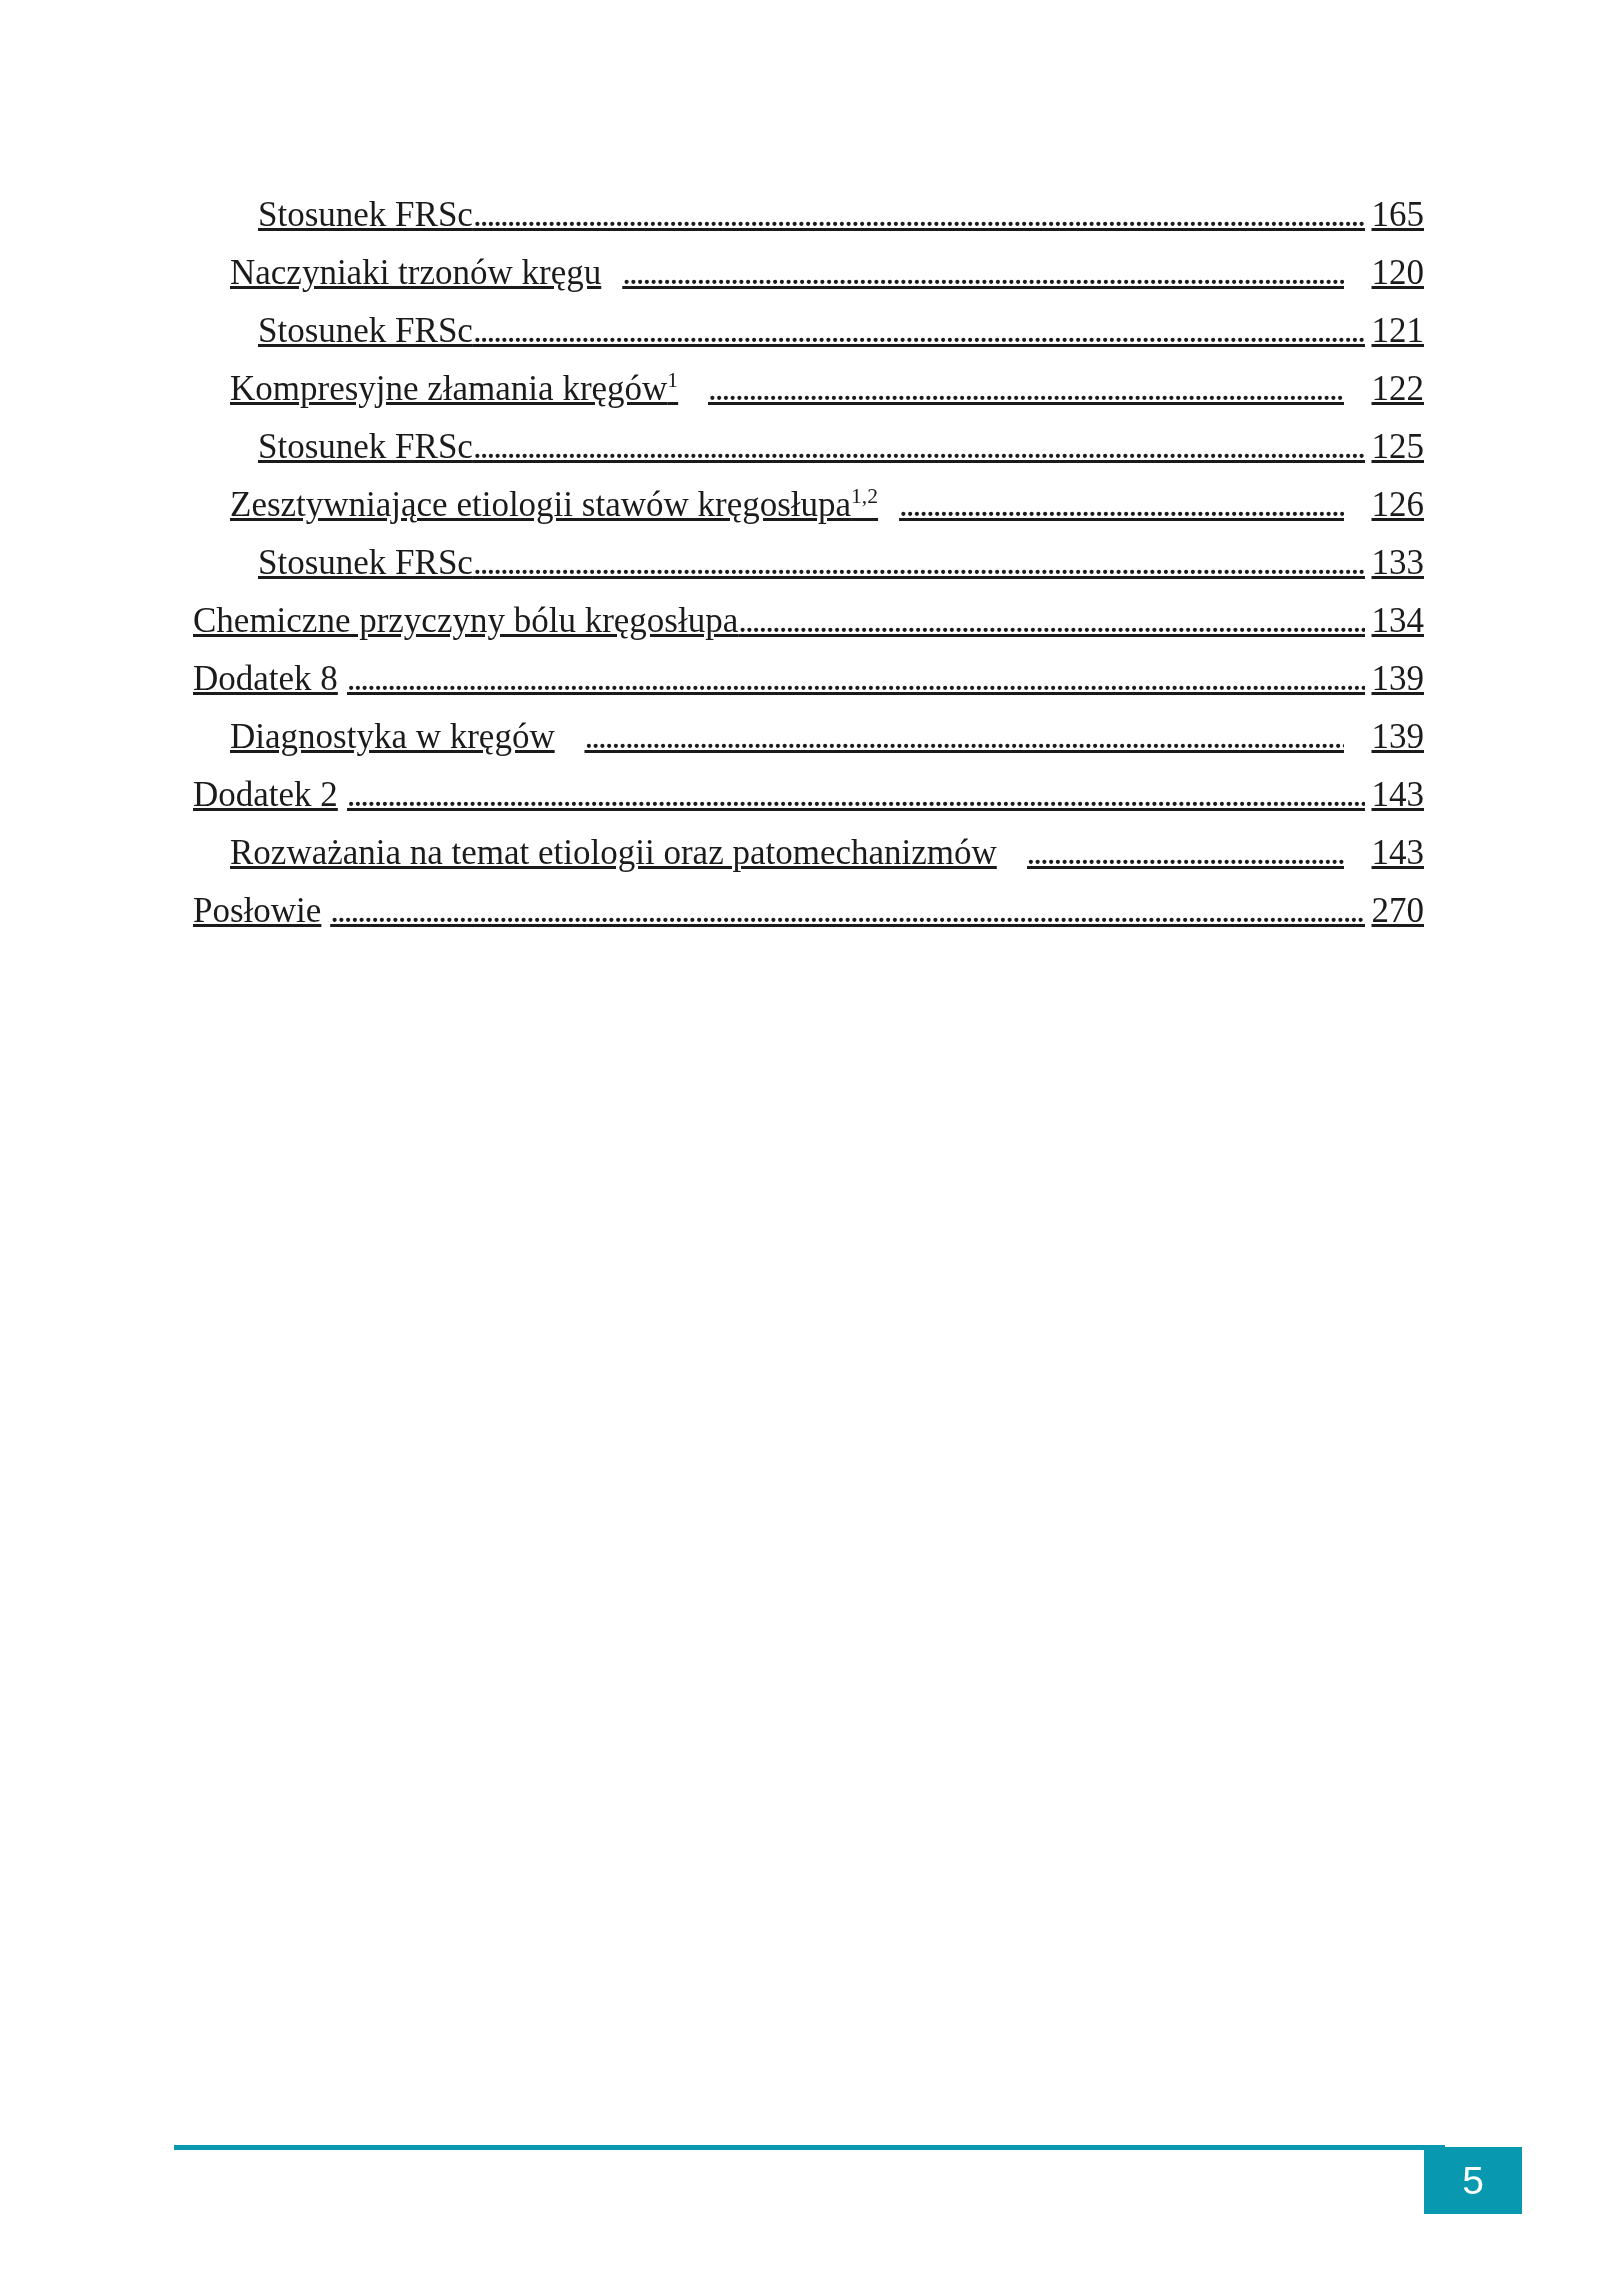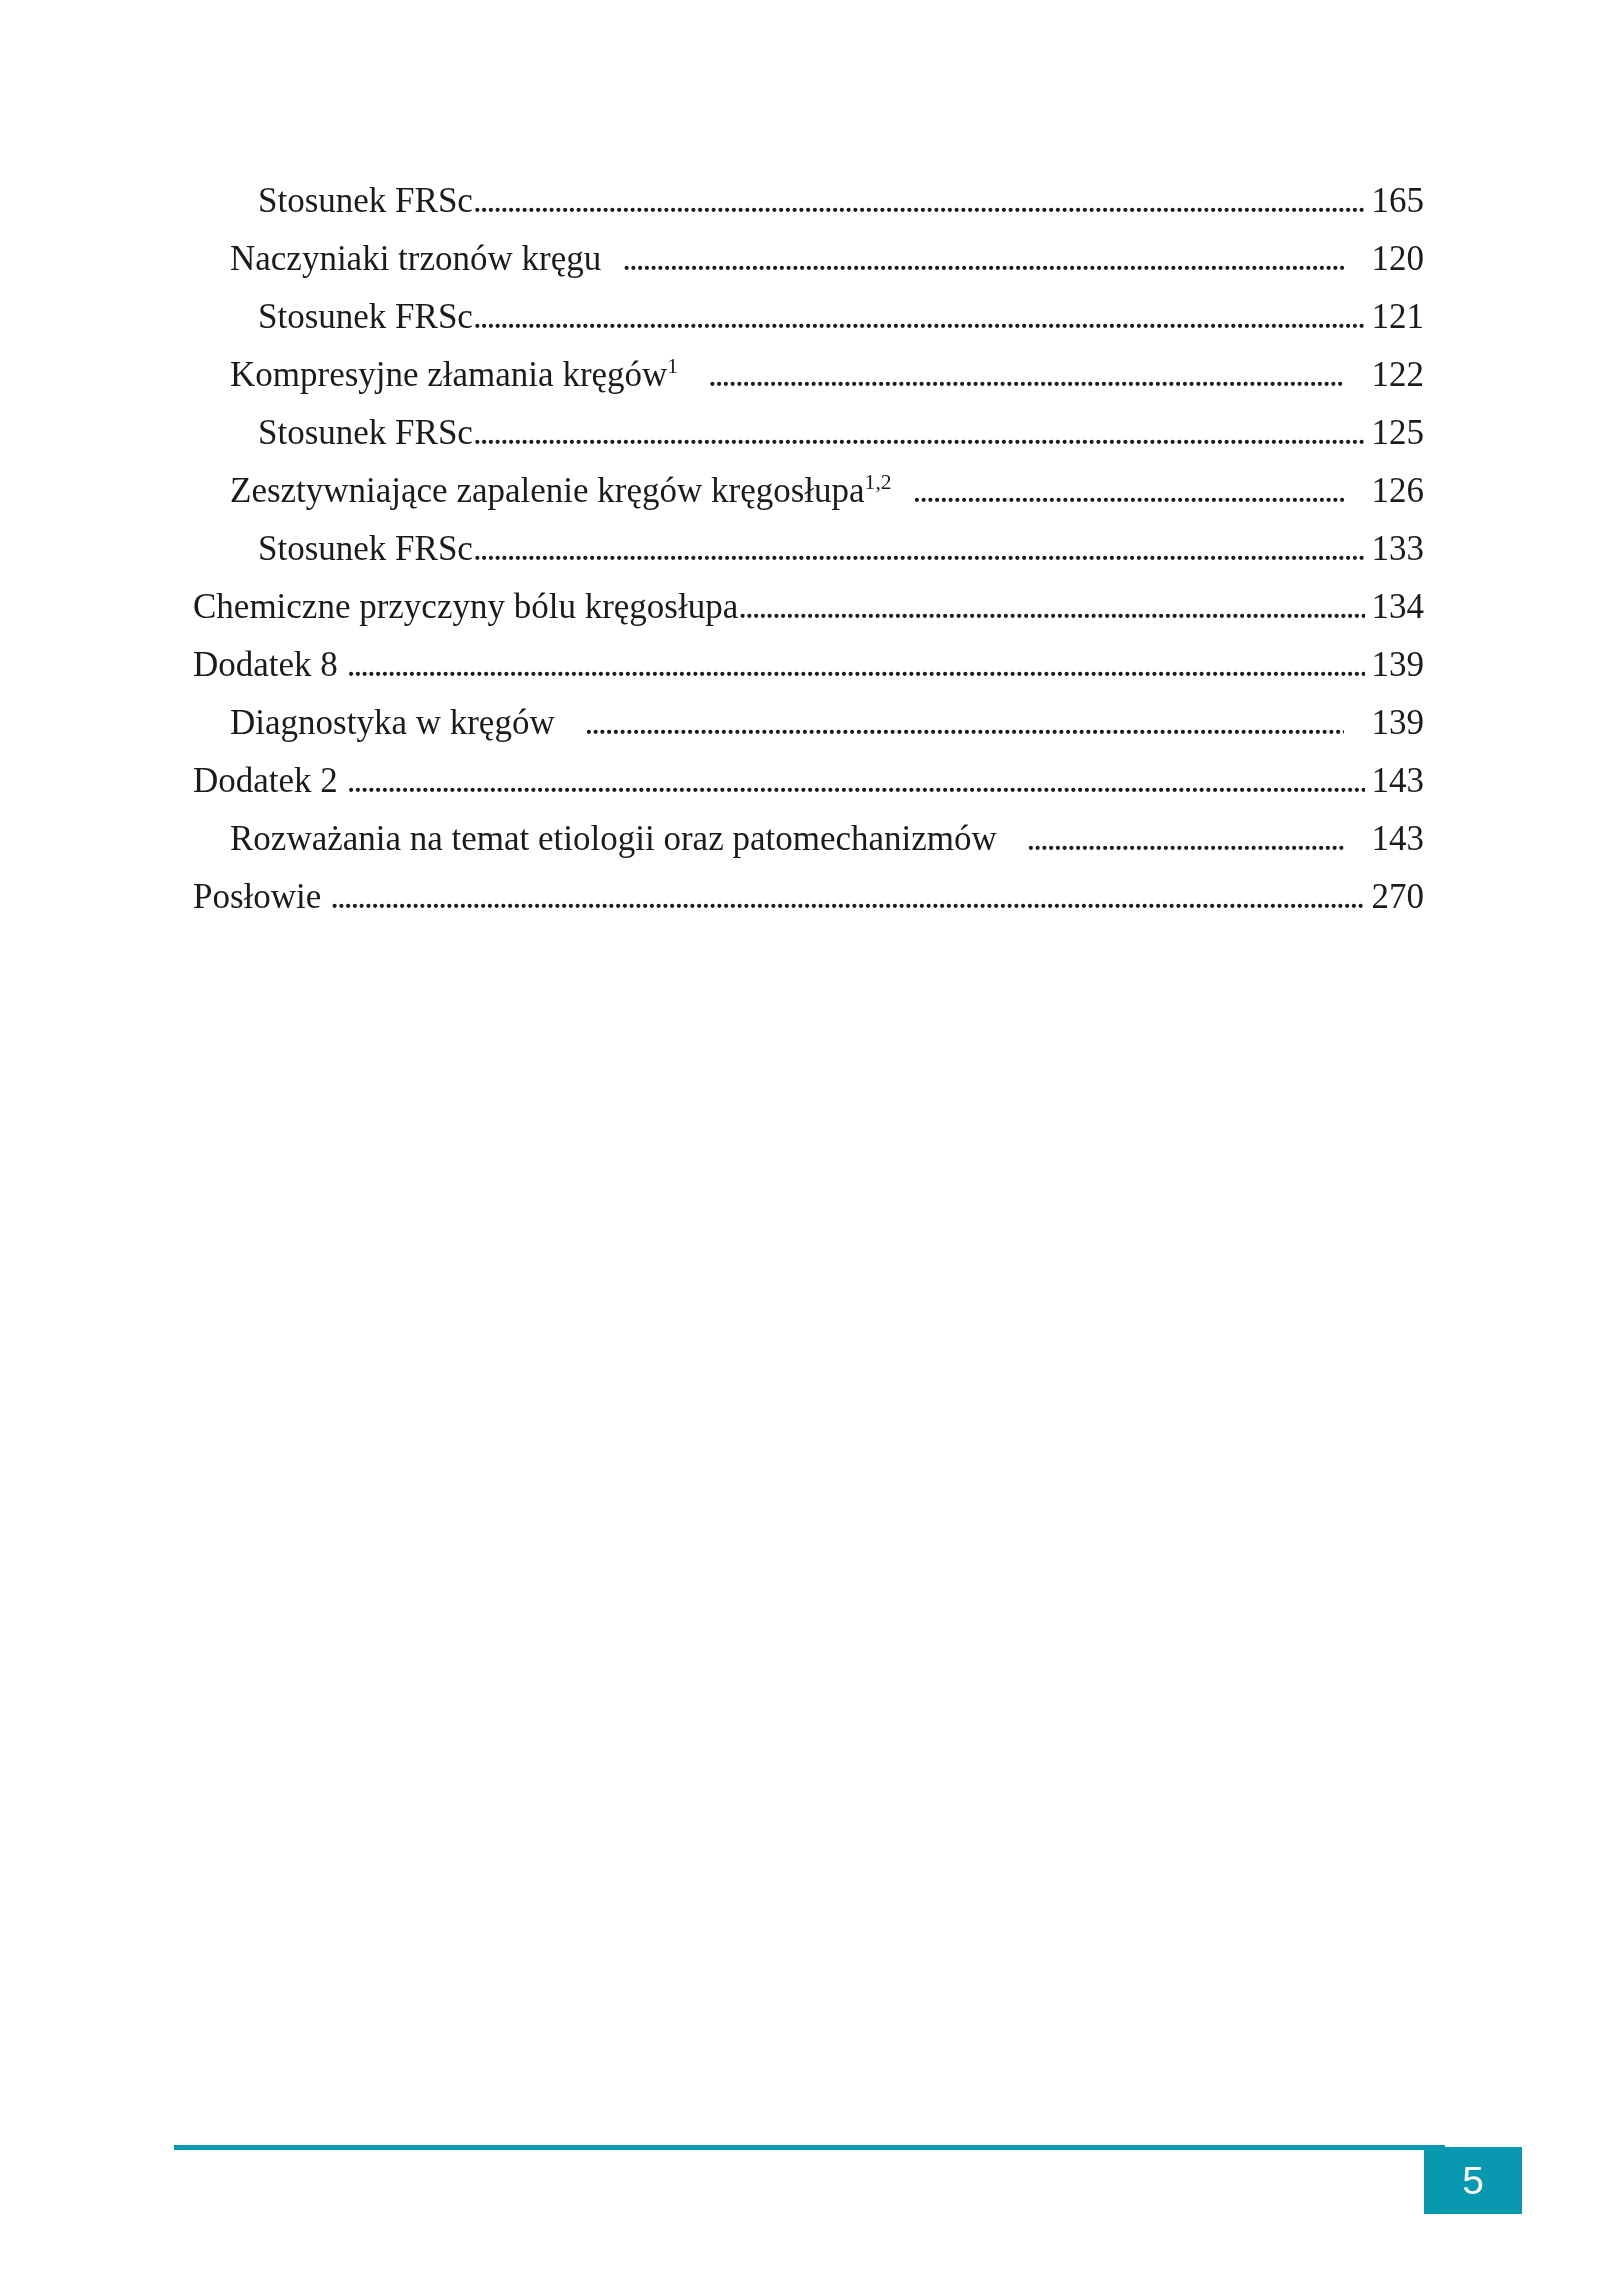--- a/index.html
+++ b/index.html
@@ -6,22 +6,23 @@
   .page{
     position:relative;
     width:1620px;height:2292px;
     background:#ffffff;
     overflow:hidden;
     font-family:"Liberation Serif","DejaVu Serif",serif;
     color:#1b1b1b;
   }
   .toc{
     position:absolute;
-    left:193px;top:181px;
+    left:193px;top:195px;
     width:1231px;
+    text-decoration:underline;
   }
   .toc-row{
     display:flex;
     align-items:baseline;
     height:58px;
     font-size:35px;
     white-space:nowrap;
   }
   .toc-row.lvl1{padding-left:37px;gap:21px;}
   .toc-row.lvl2{padding-left:65px;}
@@ -88,21 +89,21 @@
       <span class="toc-pagenum">122</span>
     </div>
 
     <div class="toc-row lvl2">
       <span class="toc-label"><span>Stosunek FRSc</span></span>
       <span class="leader"></span>
       <span class="toc-pagenum">125</span>
     </div>
 
     <div class="toc-row lvl1">
-      <span class="toc-label"><span>Zesztywniające zapalenie kręgów kręgosłupa</span><sup>1,2</sup></span>
+      <span class="toc-label"><span>Zesztywniające etiologii stawów kręgosłupa</span><sup>1,2</sup></span>
       <span class="leader"></span>
       <span class="toc-pagenum">126</span>
     </div>
 
     <div class="toc-row lvl2">
       <span class="toc-label"><span>Stosunek FRSc</span></span>
       <span class="leader"></span>
       <span class="toc-pagenum">133</span>
     </div>
 

